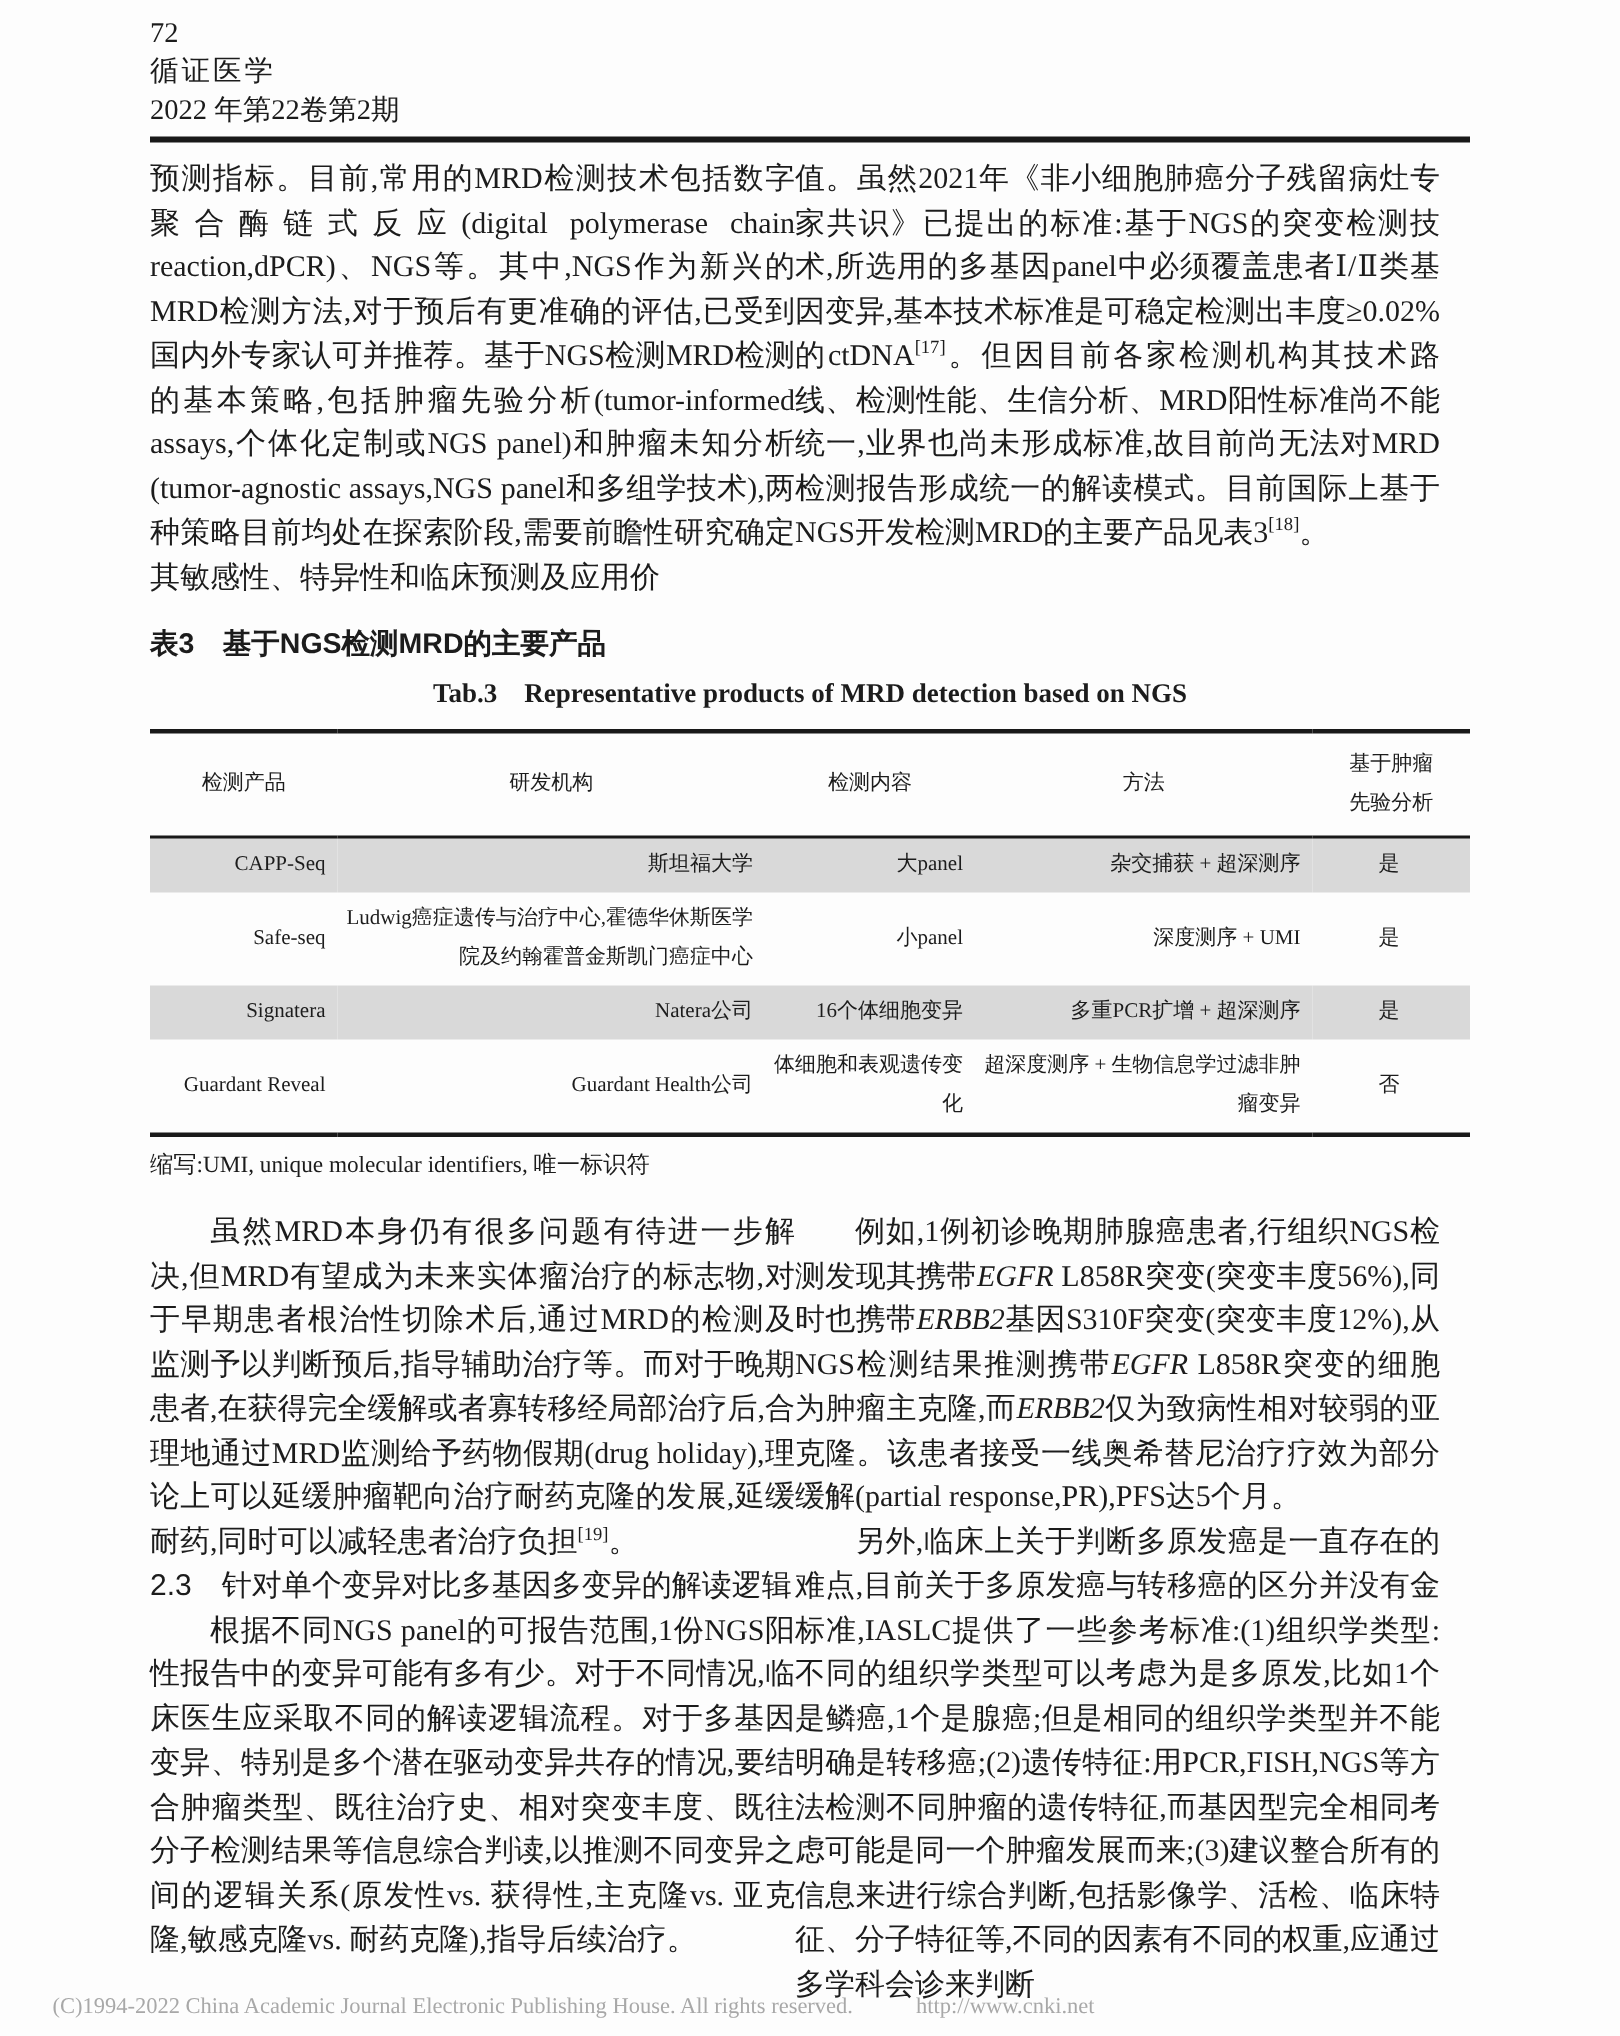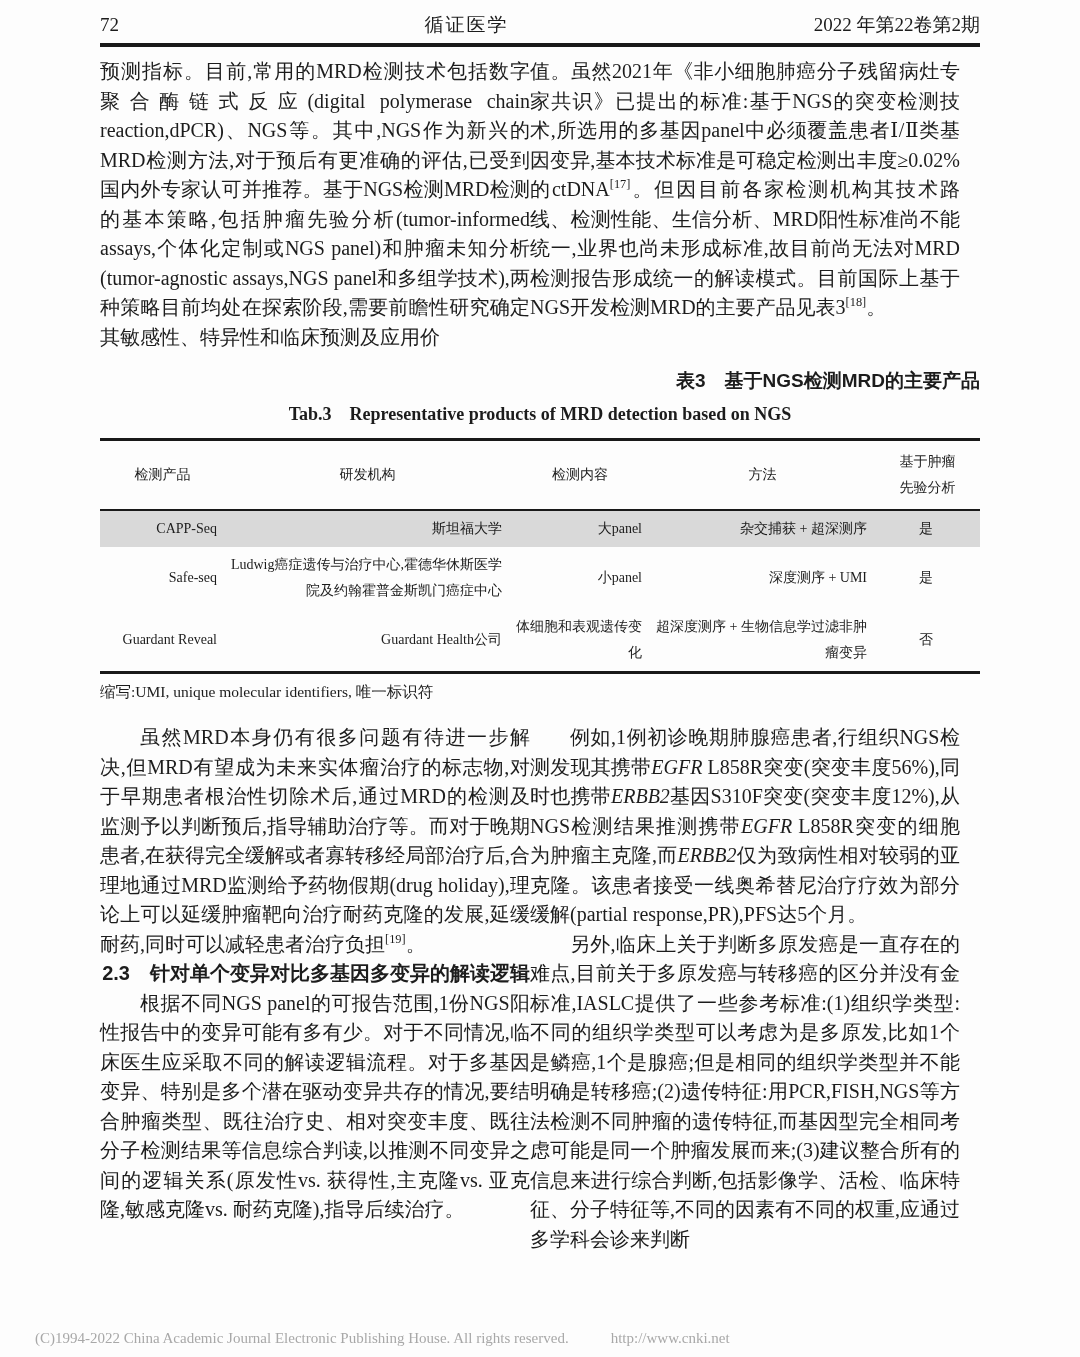--- a/index.html
+++ b/index.html
@@ -5,38 +5,38 @@
   :root{ --ink:#1c1c1c; --shade:#d9d9d9; }
   html,body{margin:0;padding:0;}
   body{
     width:1080px;height:1357px;position:relative;overflow:hidden;
     background:#fdfdfd;color:var(--ink);
     font-family:"Liberation Serif","DejaVu Serif",serif;
   }
   .content{width:880px;margin:0 auto;}
   
   .page-header{display:flex;justify-content:space-between;align-items:baseline;
-    padding-top:12px;font-size:19px;}
+    padding-top:12px;font-size:19px;flex-direction:column;}
   .journal-name{letter-spacing:2px;}
   .header-rule{height:4px;background:#191919;margin-top:5px;}
   
   .cols{display:flex;}
   .col{width:430px;font-size:20px;line-height:29.5px;}
   .para{margin:0;text-align:justify;}
   .para.indent{text-indent:2em;}
   .para.heading{
-    font-family:"Liberation Sans","DejaVu Sans",sans-serif;font-weight:bold;
-    padding-left:2.35em;text-indent:-2.35em;text-align:right;
+    font-family:"Liberation Sans","DejaVu Sans",sans-serif;font-weight:normal;
+    padding-left:2.35em;text-indent:-2.35em;text-align:left;
   }
   .sup{vertical-align:super;font-size:0.62em;line-height:0;}
   .i{font-style:italic;}
   .top-text{margin-top:10px;}
   
   .table-block{margin-top:16px;}
-  .tbl-title-cn{text-align:right;font-family:"Liberation Sans","DejaVu Sans",sans-serif;
+  .tbl-title-cn{text-align:left;font-family:"Liberation Sans","DejaVu Sans",sans-serif;
     font-weight:bold;font-size:19px;margin:0 0 8px;}
   .tbl-title-en{text-align:center;font-weight:bold;font-size:18px;margin:0 0 12px;}
   table{width:100%;border-collapse:collapse;
     border-top:3px solid #191919;border-bottom:3px solid #191919;
     font-size:14px;line-height:26px;}
   thead th{font-weight:normal;text-align:center;vertical-align:middle;
     border-bottom:2px solid #191919;padding:8px 2px;white-space:pre-line;}
   tbody td{padding:5px 8px 5px 5px;vertical-align:middle;text-align:right;}
   tbody td:last-child{text-align:center;}
   tr.shaded{background:var(--shade);}
@@ -98,20 +98,27 @@
             <td>杂交捕获 + 超深测序</td>
             <td>是</td>
           </tr>
           <tr>
             <td>Safe-seq</td>
             <td>Ludwig癌症遗传与治疗中心,霍德华休斯医学院及约翰霍普金斯凯门癌症中心</td>
             <td>小panel</td>
             <td>深度测序 + UMI</td>
             <td>是</td>
           </tr>
+          <tr class="shaded">
+            <td>Signatera</td>
+            <td>Natera公司</td>
+            <td>16个体细胞变异</td>
+            <td>多重PCR扩增 + 超深测序</td>
+            <td>是</td>
+          </tr>
           <tr>
             <td>Guardant Reveal</td>
             <td>Guardant Health公司</td>
             <td>体细胞和表观遗传变化</td>
             <td>超深度测序 + 生物信息学过滤非肿瘤变异</td>
             <td>否</td>
           </tr>
         </tbody>
     </table>
     <p class="tbl-footnote">缩写:UMI, unique molecular identifiers, 唯一标识符</p>

